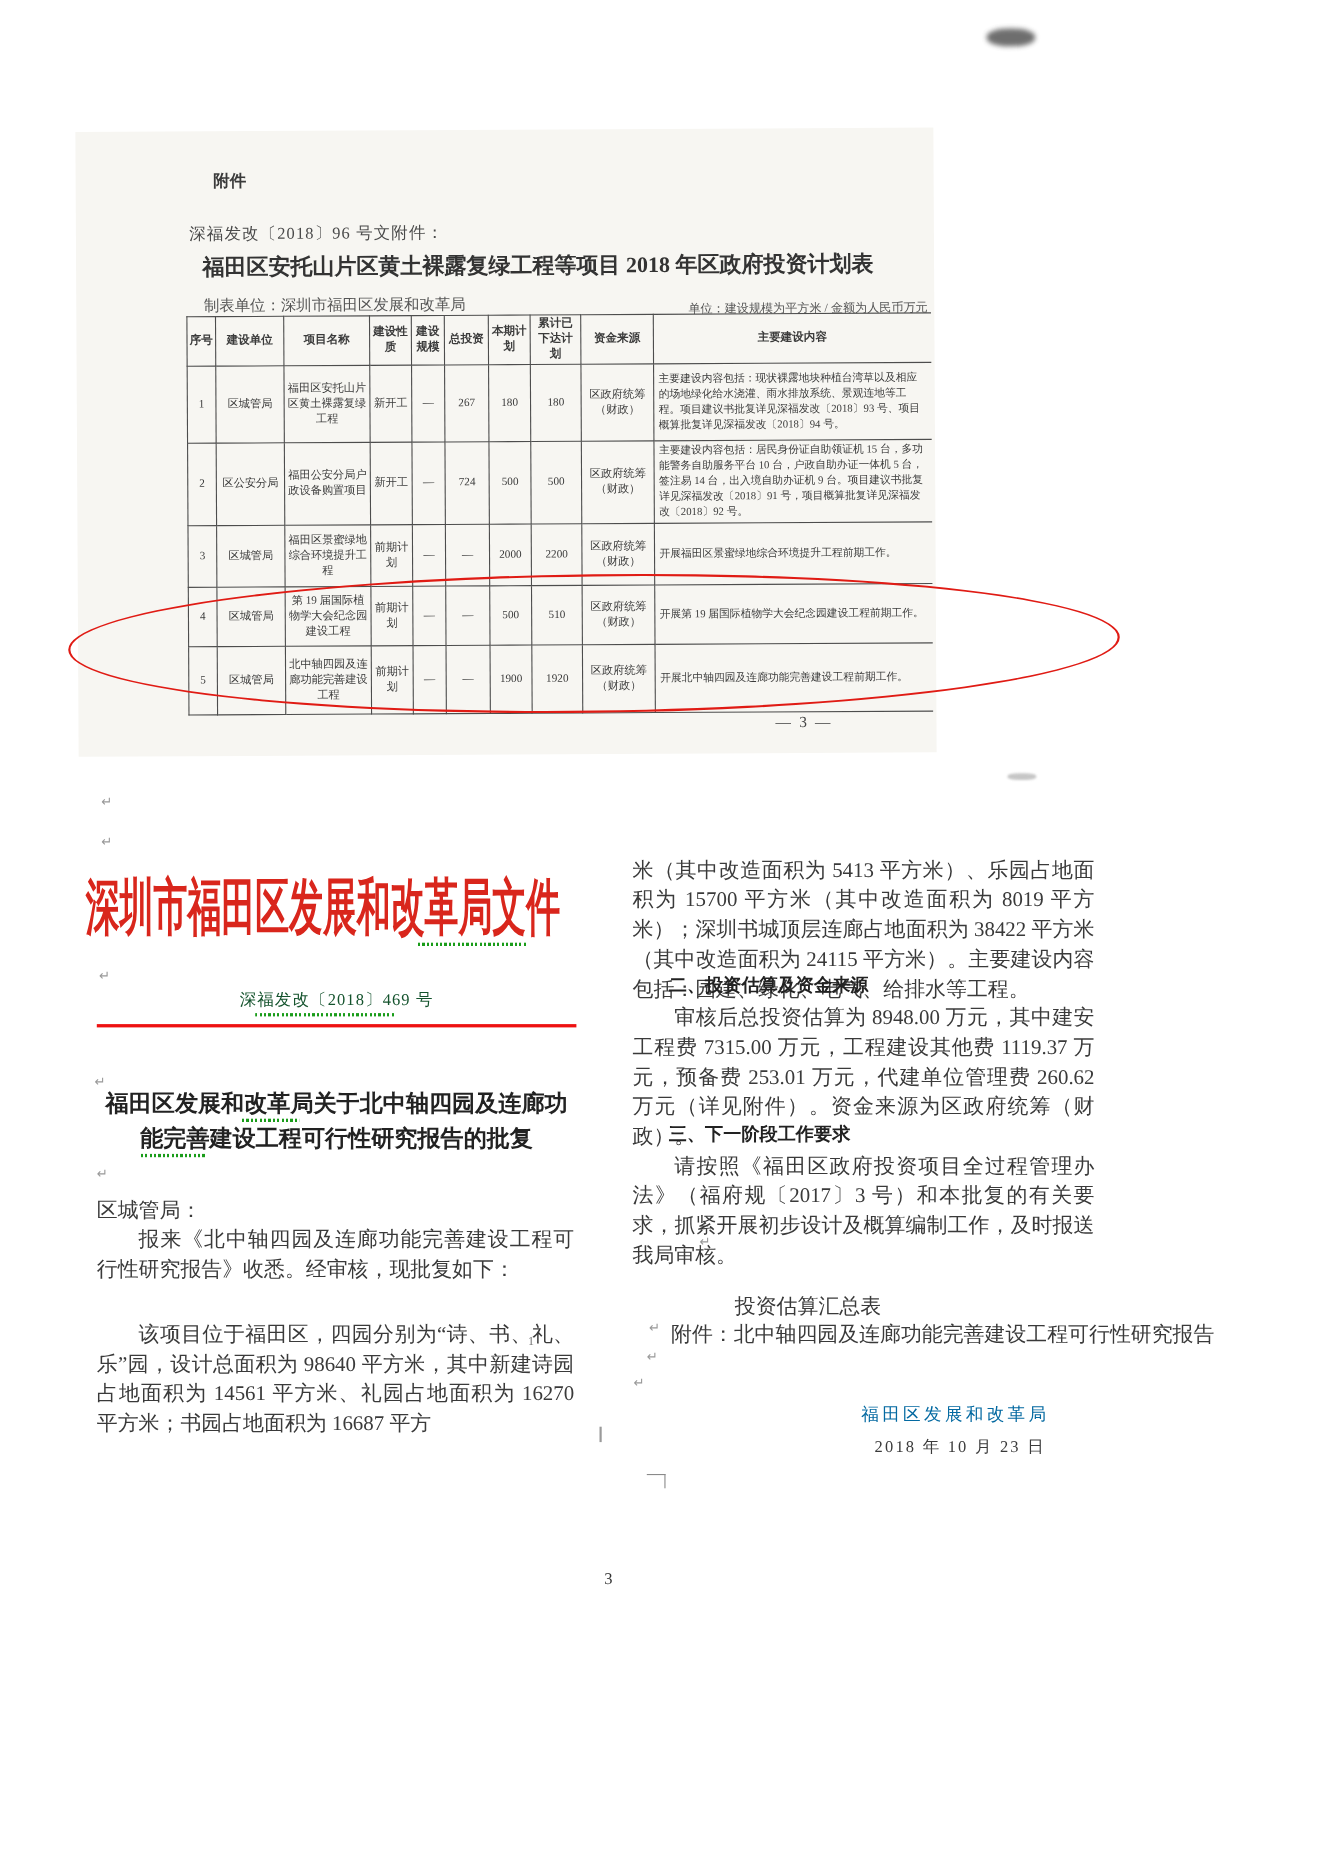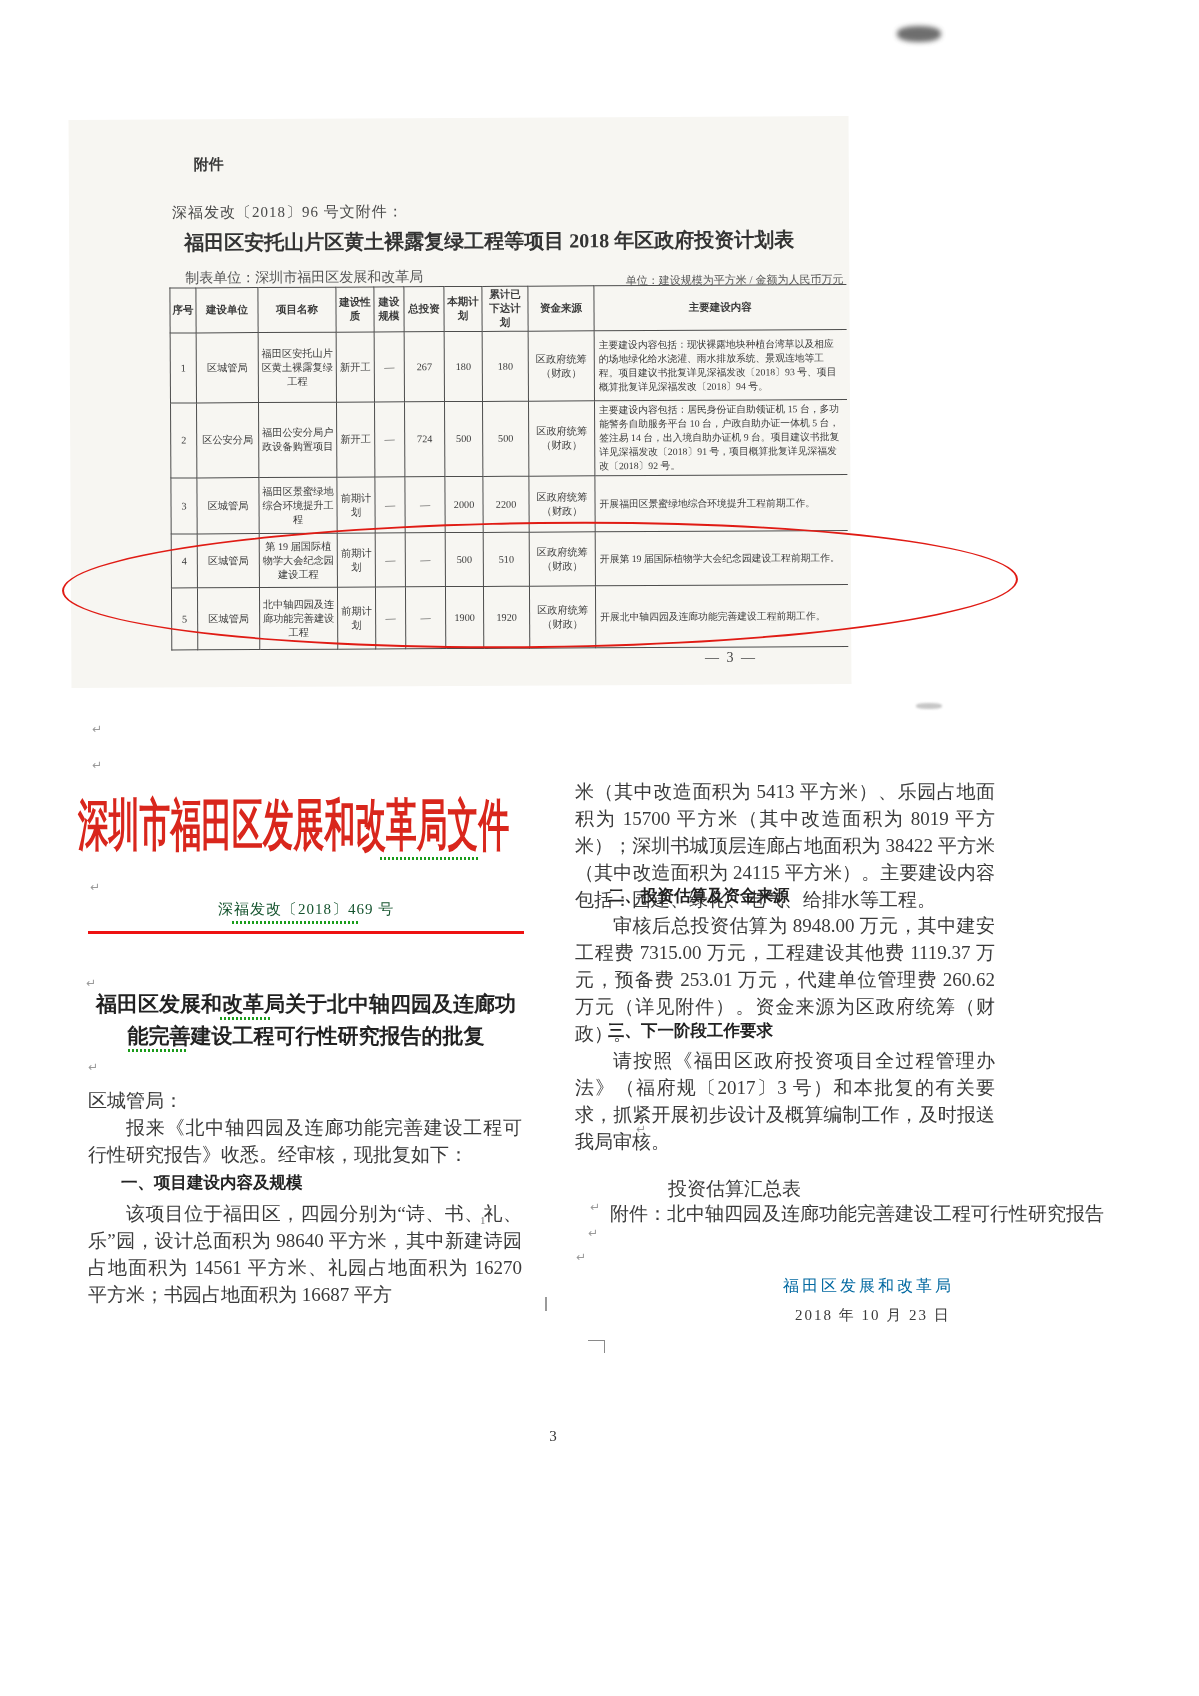--- a/index.html
+++ b/index.html
@@ -176,21 +176,20 @@
   <div class="abs redline"></div>
 
   <span class="pc" style="left:86px;top:976px">↵</span>
   <div class="abs doctitle">福田区发展和改革局关于北中轴四园及连廊功能完善建设工程可行性研究报告的批复</div>
   <div class="abs wavy" style="left:220px;top:1017px;width:52px"></div>
   <div class="abs wavy" style="left:128px;top:1049px;width:60px"></div>
 
   <span class="pc" style="left:88px;top:1060px">↵</span>
   <div class="abs colL body15" style="top:1087px">区城管局：</div>
   <div class="abs colL body15 ind" style="top:1114px">报来《北中轴四园及连廊功能完善建设工程可行性研究报告》收悉。经审核，现批复如下：</div>
-  <div class="abs colL heading" style="top:1172px">一、项目建设内容及规模</div>
   <div class="abs colL body15 ind" style="top:1200px">该项目位于福田区，四园分别为“诗、书、礼、乐”园，设计总面积为 98640 平方米，其中新建诗园占地面积为 14561 平方米、礼园占地面积为 16270 平方米；书园占地面积为 16687 平方</div>
   <span class="abs digit1">1</span>
 
   <div class="abs colR body15" style="top:778px">米（其中改造面积为 5413 平方米）、乐园占地面积为 15700 平方米（其中改造面积为 8019 平方米）；深圳书城顶层连廊占地面积为 38422 平方米（其中改造面积为 24115 平方米）。主要建设内容包括：园建、绿化、电气、给排水等工程。</div>
   <div class="abs colR heading" style="top:885px">二、投资估算及资金来源</div>
   <div class="abs colR body15 ind" style="top:912px">审核后总投资估算为 8948.00 万元，其中建安工程费 7315.00 万元，工程建设其他费 1119.37 万元，预备费 253.01 万元，代建单位管理费 260.62 万元（详见附件）。资金来源为区政府统筹（财政）。</div>
   <div class="abs colR heading" style="top:1020px">三、下一阶段工作要求</div>
   <div class="abs colR body15 ind" style="top:1047px">请按照《福田区政府投资项目全过程管理办法》（福府规〔2017〕3 号）和本批复的有关要求，抓紧开展初步设计及概算编制工作，及时报送我局审核。</div>
 
   <span class="pc" style="left:636px;top:1122px">↵</span>

